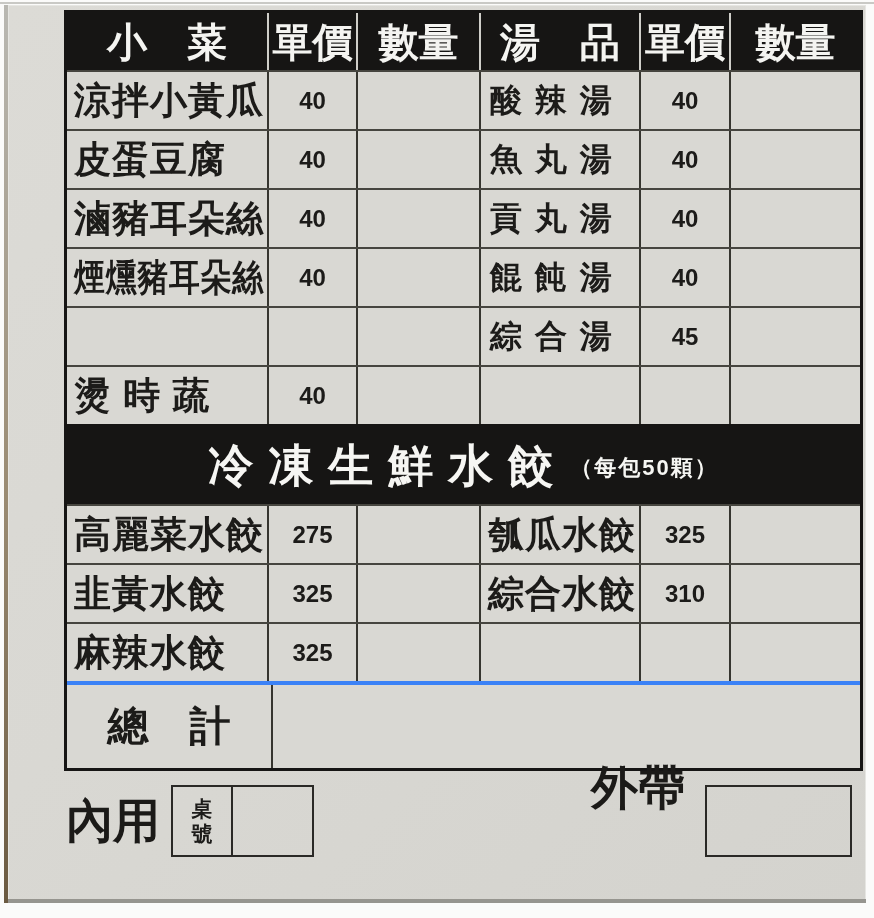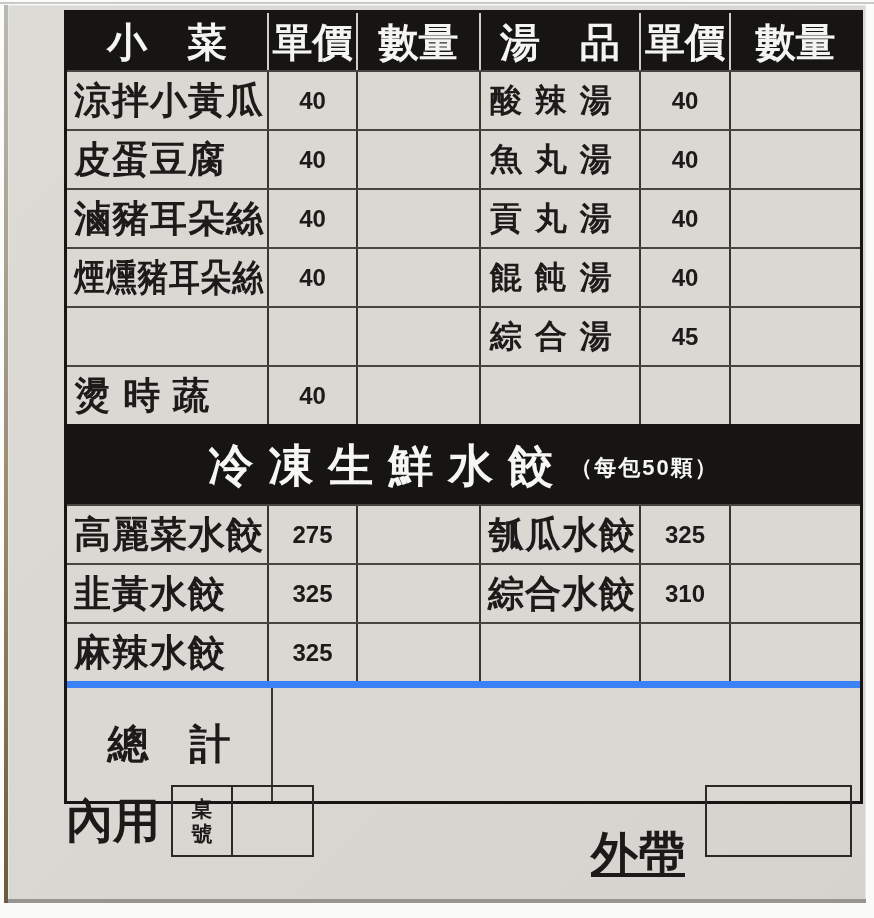--- a/index.html
+++ b/index.html
@@ -54,31 +54,31 @@
   .shrink { display:inline-block; transform-origin:left center; white-space:nowrap; }
 
   .banner {
     height:80px; background:#161514; color:#f6f6f3;
     display:flex; align-items:center; justify-content:center;
     border-top:2px solid #161514;
   }
   .banner-title { font-size:45px; font-weight:700; letter-spacing:15px; line-height:1; }
   .banner-note { font-size:22px; font-weight:700; letter-spacing:2px; margin-left:2px; padding-top:6px; }
 
-  .total-row { display:grid; grid-template-columns:206px 1fr; height:120px; border-top:7px solid #3b82f6; }
+  .total-row { display:grid; grid-template-columns:206px 1fr; height:87px; border-top:4px solid #3b82f6; }
   .total-label {
     display:flex; align-items:center; justify-content:center;
     font-size:41px; font-weight:700; border-right:2px solid #36352f;
   }
   .total-value { display:flex; align-items:center; padding-left:12px; font-size:36px; font-weight:700; }
 
   
   .footer-label { position:absolute; font-size:47px; font-weight:700; color:#1b1a18; line-height:1; }
   .dine-in-label { left:66px; top:797px; }
-  .takeout-label { left:591px; top:830px;text-decoration:underline; }
+  .takeout-label { left:591px; top:764px; }
   .tablenum-box {
     position:absolute; left:171px; top:785px; width:143px; height:72px;
     border:2px solid #2a2926; display:grid; grid-template-columns:44px 1fr;
   }
   .tablenum-label {
     border-right:2px solid #2a2926; display:flex; align-items:center; justify-content:center;
     font-size:21px; font-weight:700; line-height:1.2; text-align:center;
     width:60px; word-break:break-all; padding:0 10px;
   }
   .tablenum-blank { }

